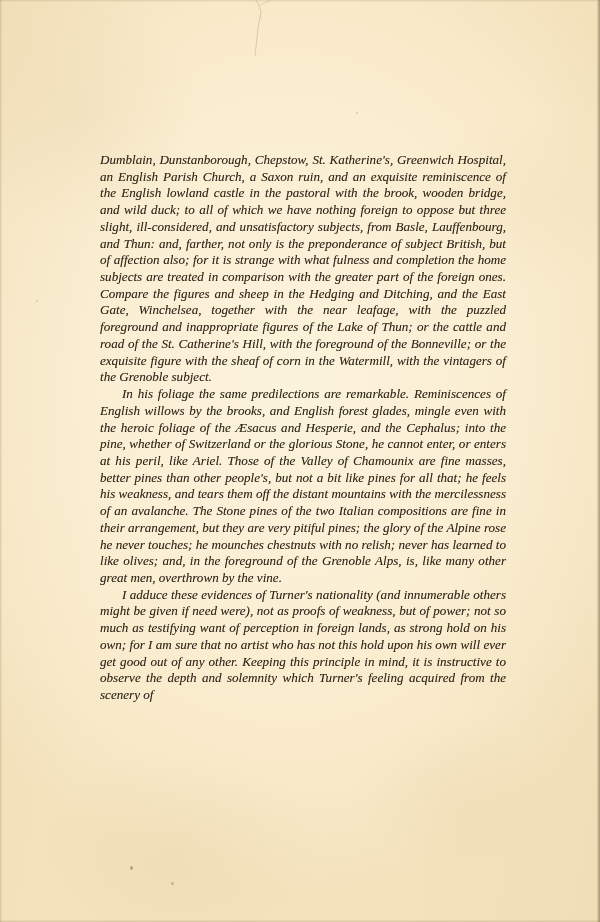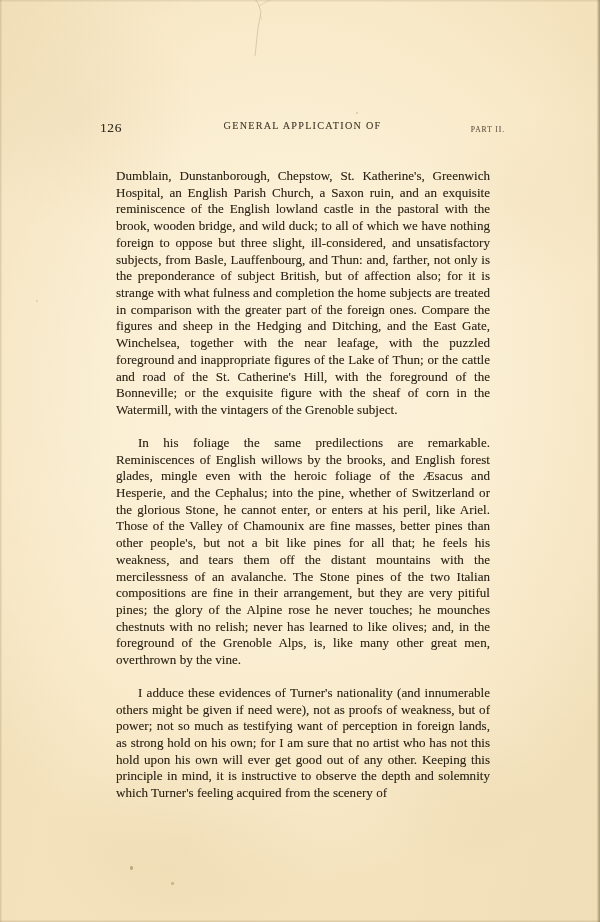--- a/index.html
+++ b/index.html
@@ -116,24 +116,25 @@
     left: 100px;
     top: 152px;
     width: 406px;
     color: #2e2619;
     font-size: 13.1px;
     line-height: 16.72px;
     text-align: justify;
     text-justify: inter-word;
   }
   .body-text p {
-    margin: 16px;
+    margin: 0;
     text-indent: 22px;
     -webkit-hyphens: none;
     hyphens: none;
+    font-style: italic;
   }
   .body-text p.first {
     text-indent: 0;
   }
   
   .body-text, .running-head {
     text-shadow: 0 0 0.45px rgba(46,38,25,0.35);
   }
 </style>
 </head>
@@ -149,25 +150,20 @@
       <path d="M7 12 L18 6 L27 2" stroke="#9a8866" stroke-width="0.7" fill="none" opacity="0.6"></path>
       <path d="M8 20 L10 26" stroke="#a59372" stroke-width="0.6" fill="none" opacity="0.5"></path>
     </svg>
   </div>
 
   <div class="speck" style="left:130px; top:866px; width:3px; height:4px;"></div>
   <div class="speck" style="left:171px; top:882px; width:2.5px; height:2.5px; background:rgba(120,92,45,0.32);"></div>
   <div class="speck" style="left:356px; top:112px; width:2px; height:2px; background:rgba(130,102,55,0.28);"></div>
   <div class="speck" style="left:36px; top:300px; width:2px; height:2px; background:rgba(130,102,55,0.22);"></div>
 
-  <div class="running-head">
-    <span class="folio">126</span>
-    <span class="head-title">GENERAL APPLICATION OF</span>
-    <span class="part-label">PART II.</span>
-  </div>
 
   <div class="body-text">
     <p class="first">Dumblain, Dunstanborough, Chepstow, St. Katherine's, Greenwich Hospital, an English Parish Church, a Saxon ruin, and an exquisite reminiscence of the English lowland castle in the pastoral with the brook, wooden bridge, and wild duck; to all of which we have nothing foreign to oppose but three slight, ill-considered, and unsatisfactory subjects, from Basle, Lauffenbourg, and Thun: and, farther, not only is the preponderance of subject British, but of affection also; for it is strange with what fulness and completion the home subjects are treated in comparison with the greater part of the foreign ones.  Compare the figures and sheep in the Hedging and Ditching, and the East Gate, Winchelsea, together with the near leafage, with the puzzled foreground and inappropriate figures of the Lake of Thun; or the cattle and road of the St. Catherine's Hill, with the foreground of the Bonneville; or the exquisite figure with the sheaf of corn in the Watermill, with the vintagers of the Grenoble subject.</p>
     <p>In his foliage the same predilections are remarkable.  Reminiscences of English willows by the brooks, and English forest glades, mingle even with the heroic foliage of the Æsacus and Hesperie, and the Cephalus; into the pine, whether of Switzerland or the glorious Stone, he cannot enter, or enters at his peril, like Ariel. Those of the Valley of Chamounix are fine masses, better pines than other people's, but not a bit like pines for all that; he feels his weakness, and tears them off the distant mountains with the mercilessness of an avalanche.  The Stone pines of the two Italian compositions are fine in their arrangement, but they are very pitiful pines; the glory of the Alpine rose he never touches; he mounches chestnuts with no relish; never has learned to like olives; and, in the foreground of the Grenoble Alps, is, like many other great men, overthrown by the vine.</p>
     <p>I adduce these evidences of Turner's nationality (and innumerable others might be given if need were), not as proofs of weakness, but of power; not so much as testifying want of perception in foreign lands, as strong hold on his own; for I am sure that no artist who has not this hold upon his own will ever get good out of any other. Keeping this principle in mind, it is instructive to observe the depth and solemnity which Turner's feeling acquired from the scenery of</p>
   </div>
 
   <div class="edge-left"></div>
   <div class="edge-right"></div>
   <div class="edge-top"></div>

